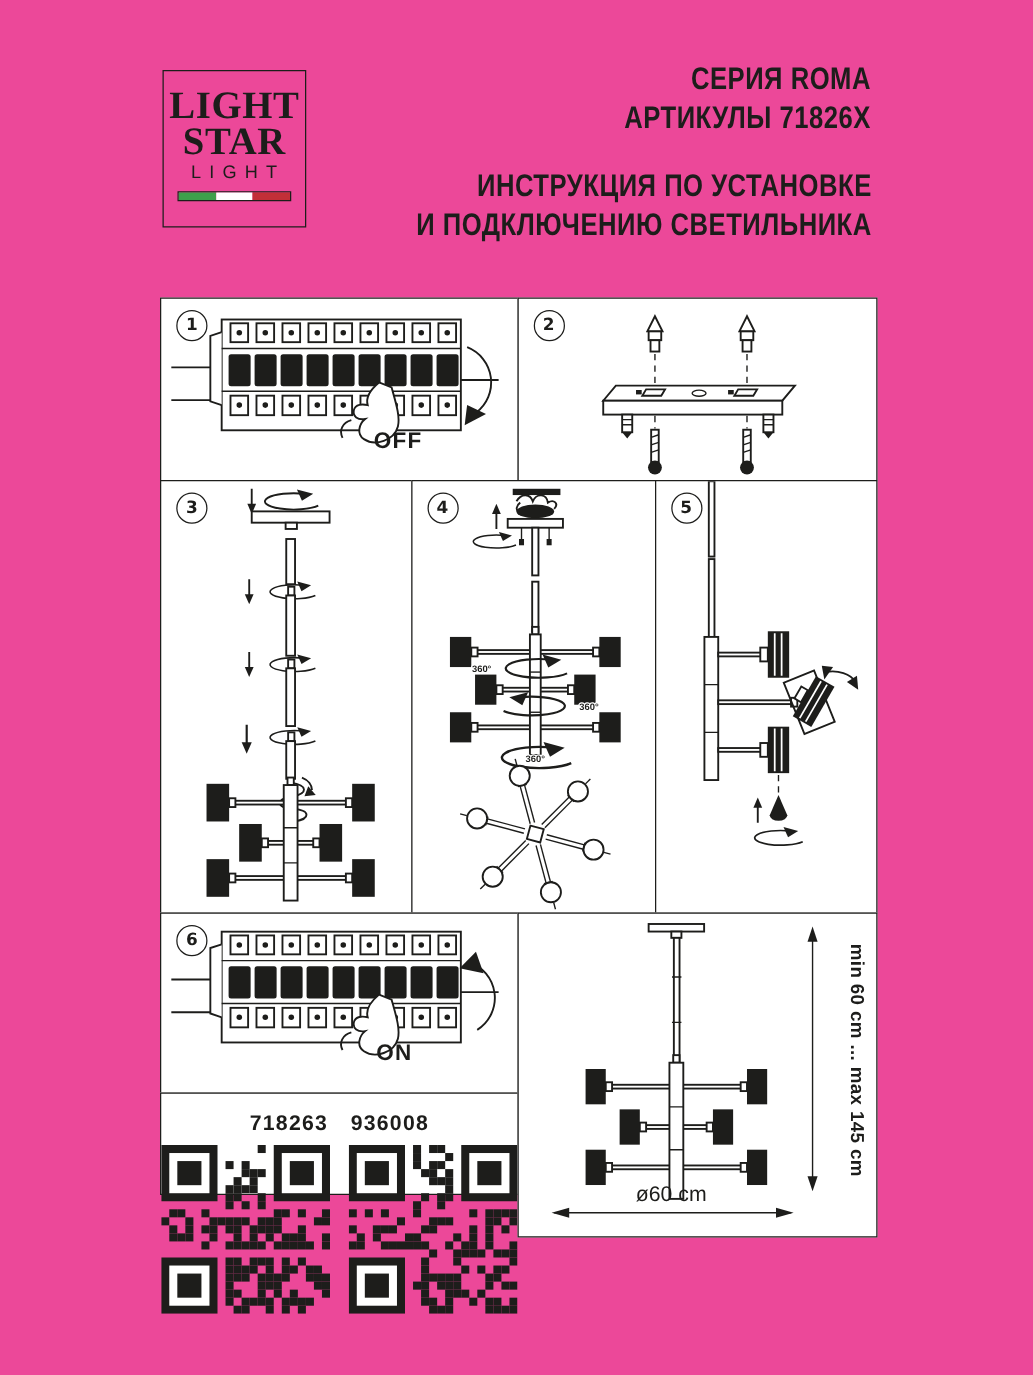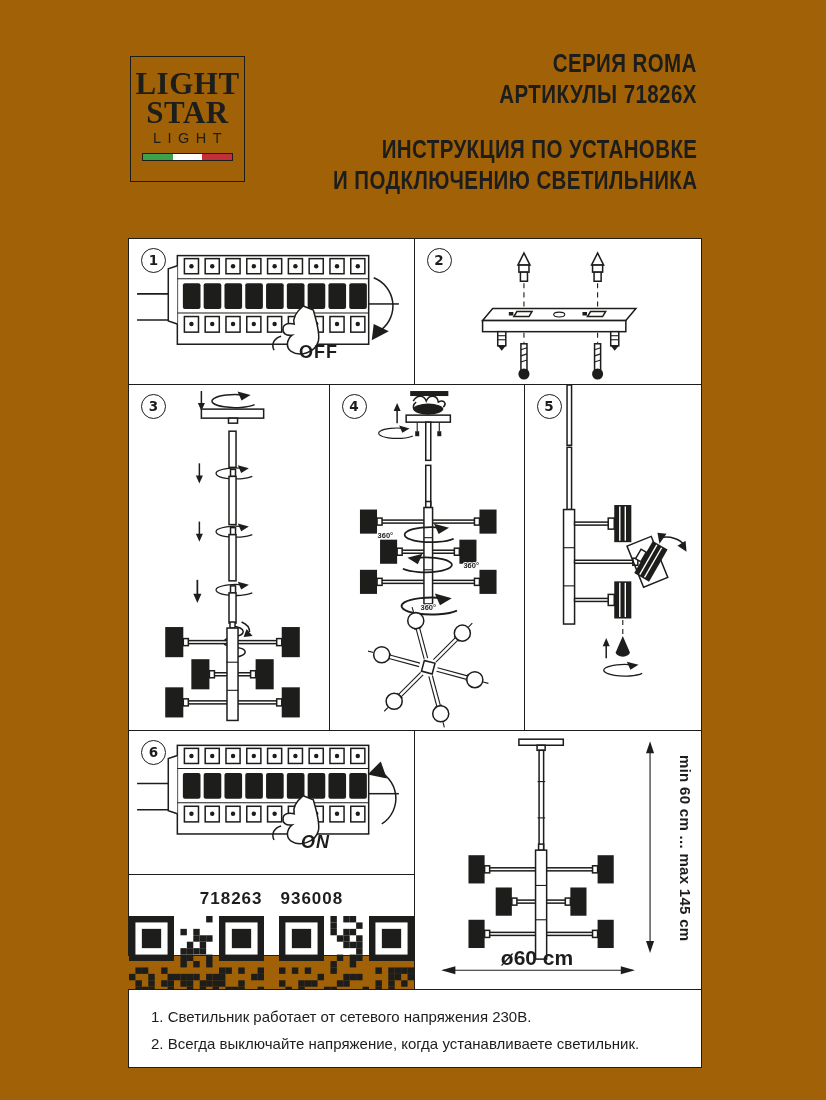--- a/index.html
+++ b/index.html
@@ -1,16 +1,16 @@
 <!DOCTYPE html>
 <html><head>
 <meta charset="utf-8">
 <style>
   html,body{margin:0;padding:0;background:#fff;}
-  .page{position:relative;width:826px;height:1100px;background:#a16207;overflow:hidden;
+  .page{position:relative;width:826px;height:1100px;background:#ec4899;overflow:hidden;
         font-family:"Liberation Sans",sans-serif;color:#1d1d1b;}
   
   .logo-box{position:absolute;left:130px;top:56px;width:115px;height:126px;
             border:1.5px solid #1d1d1b;box-sizing:border-box;text-align:center;}
   .logo-word{font-family:"Liberation Serif",serif;font-weight:bold;font-size:31px;
              line-height:.92;letter-spacing:.5px;}
   .logo-word.first{margin-top:13px;}
   .logo-group{font-size:14.5px;letter-spacing:6.5px;margin-top:3px;padding-left:6px;}
   .logo-flag{width:80%;height:8px;margin:7px auto 0;border:1px solid #1d1d1b;
              display:flex;box-sizing:border-box;}
@@ -31,38 +31,38 @@
   .p6{left:0;top:491.5px;width:287px;height:145.5px;}
   .pqr{left:0;top:635.5px;width:287px;height:82px;}
   .pdim{left:285.5px;top:491.5px;width:288.5px;height:260.5px;}
   .pnotes{left:0;top:750.5px;width:574px;height:79.5px;}
   .num{position:absolute;left:12px;top:9px;width:25px;height:25px;border:1.5px solid #1d1d1b;
        border-radius:50%;box-sizing:border-box;text-align:center;line-height:22px;
        font-size:13.5px;font-weight:bold;font-family:"DejaVu Sans",sans-serif;z-index:3;background:#fff;}
   .panel svg{position:absolute;left:0;top:0;width:100%;height:100%;}
   .switch-label{position:absolute;font-size:18px;font-weight:bold;letter-spacing:1px;}
   .p1 .switch-label{left:170px;top:103px;}
-  .p6 .switch-label{left:172px;top:101px;font-style:italic;}
+  .p6 .switch-label{left:172px;top:101px;}
   
   .st{fill:none;stroke:#1d1d1b;stroke-width:1.5;}
   .thin{stroke-width:1.1;}
   .ln{fill:#fff;stroke:#1d1d1b;stroke-width:1.5;}
   .blk{fill:#1d1d1b;stroke:none;}
   .dash{fill:none;stroke:#1d1d1b;stroke-width:1.1;stroke-dasharray:5 4;}
   svg text{font-family:"Liberation Sans",sans-serif;font-weight:bold;fill:#1d1d1b;}
   .deg{font-size:7.5px;paint-order:stroke;stroke:#fff;stroke-width:2px;}
   
   .pqr .codes{display:flex;justify-content:center;gap:18px;margin-top:14px;
               font-size:17px;font-weight:bold;letter-spacing:1px;}
   .pqr .qrs{display:flex;justify-content:center;gap:15px;margin-top:7px;}
   
   .vdim-text{position:absolute;right:7px;top:20px;height:196px;writing-mode:vertical-rl;
              text-align:center;font-weight:bold;font-size:15px;letter-spacing:.3px;}
   .hdim-text{position:absolute;left:0;width:245px;top:215px;text-align:center;
-             font-weight:bold;font-size:21px;}
+             font-weight:normal;font-size:17px;}
   
   .pnotes .txt{padding:13px 10px 0 22px;font-size:15px;line-height:27px;}
   .hidden-defs{position:absolute;width:0;height:0;}
 </style>
 </head>
 <body>
 
 <svg class="hidden-defs" aria-hidden="true">
   <defs>
     <g id="rot">
@@ -785,21 +785,15 @@
         <g>
           <line class="st thin" x1="28" y1="237" x2="216" y2="237"></line>
           <polygon class="blk" points="40,233 40,241 26,237"></polygon>
           <polygon class="blk" points="204,233 204,241 218,237"></polygon>
         </g>
       </svg>
       <span class="vdim-text">min 60 cm ... max 145 cm</span>
       <span class="hdim-text">ø60 cm</span>
     </div>
 
-    <div class="panel pnotes">
-      <div class="txt">
-        <div>1. Светильник работает от сетевого напряжения 230В.</div>
-        <div>2. Всегда выключайте напряжение, когда устанавливаете светильник.</div>
-      </div>
-    </div>
 
   </div>
 </div>
 
 </body></html>

